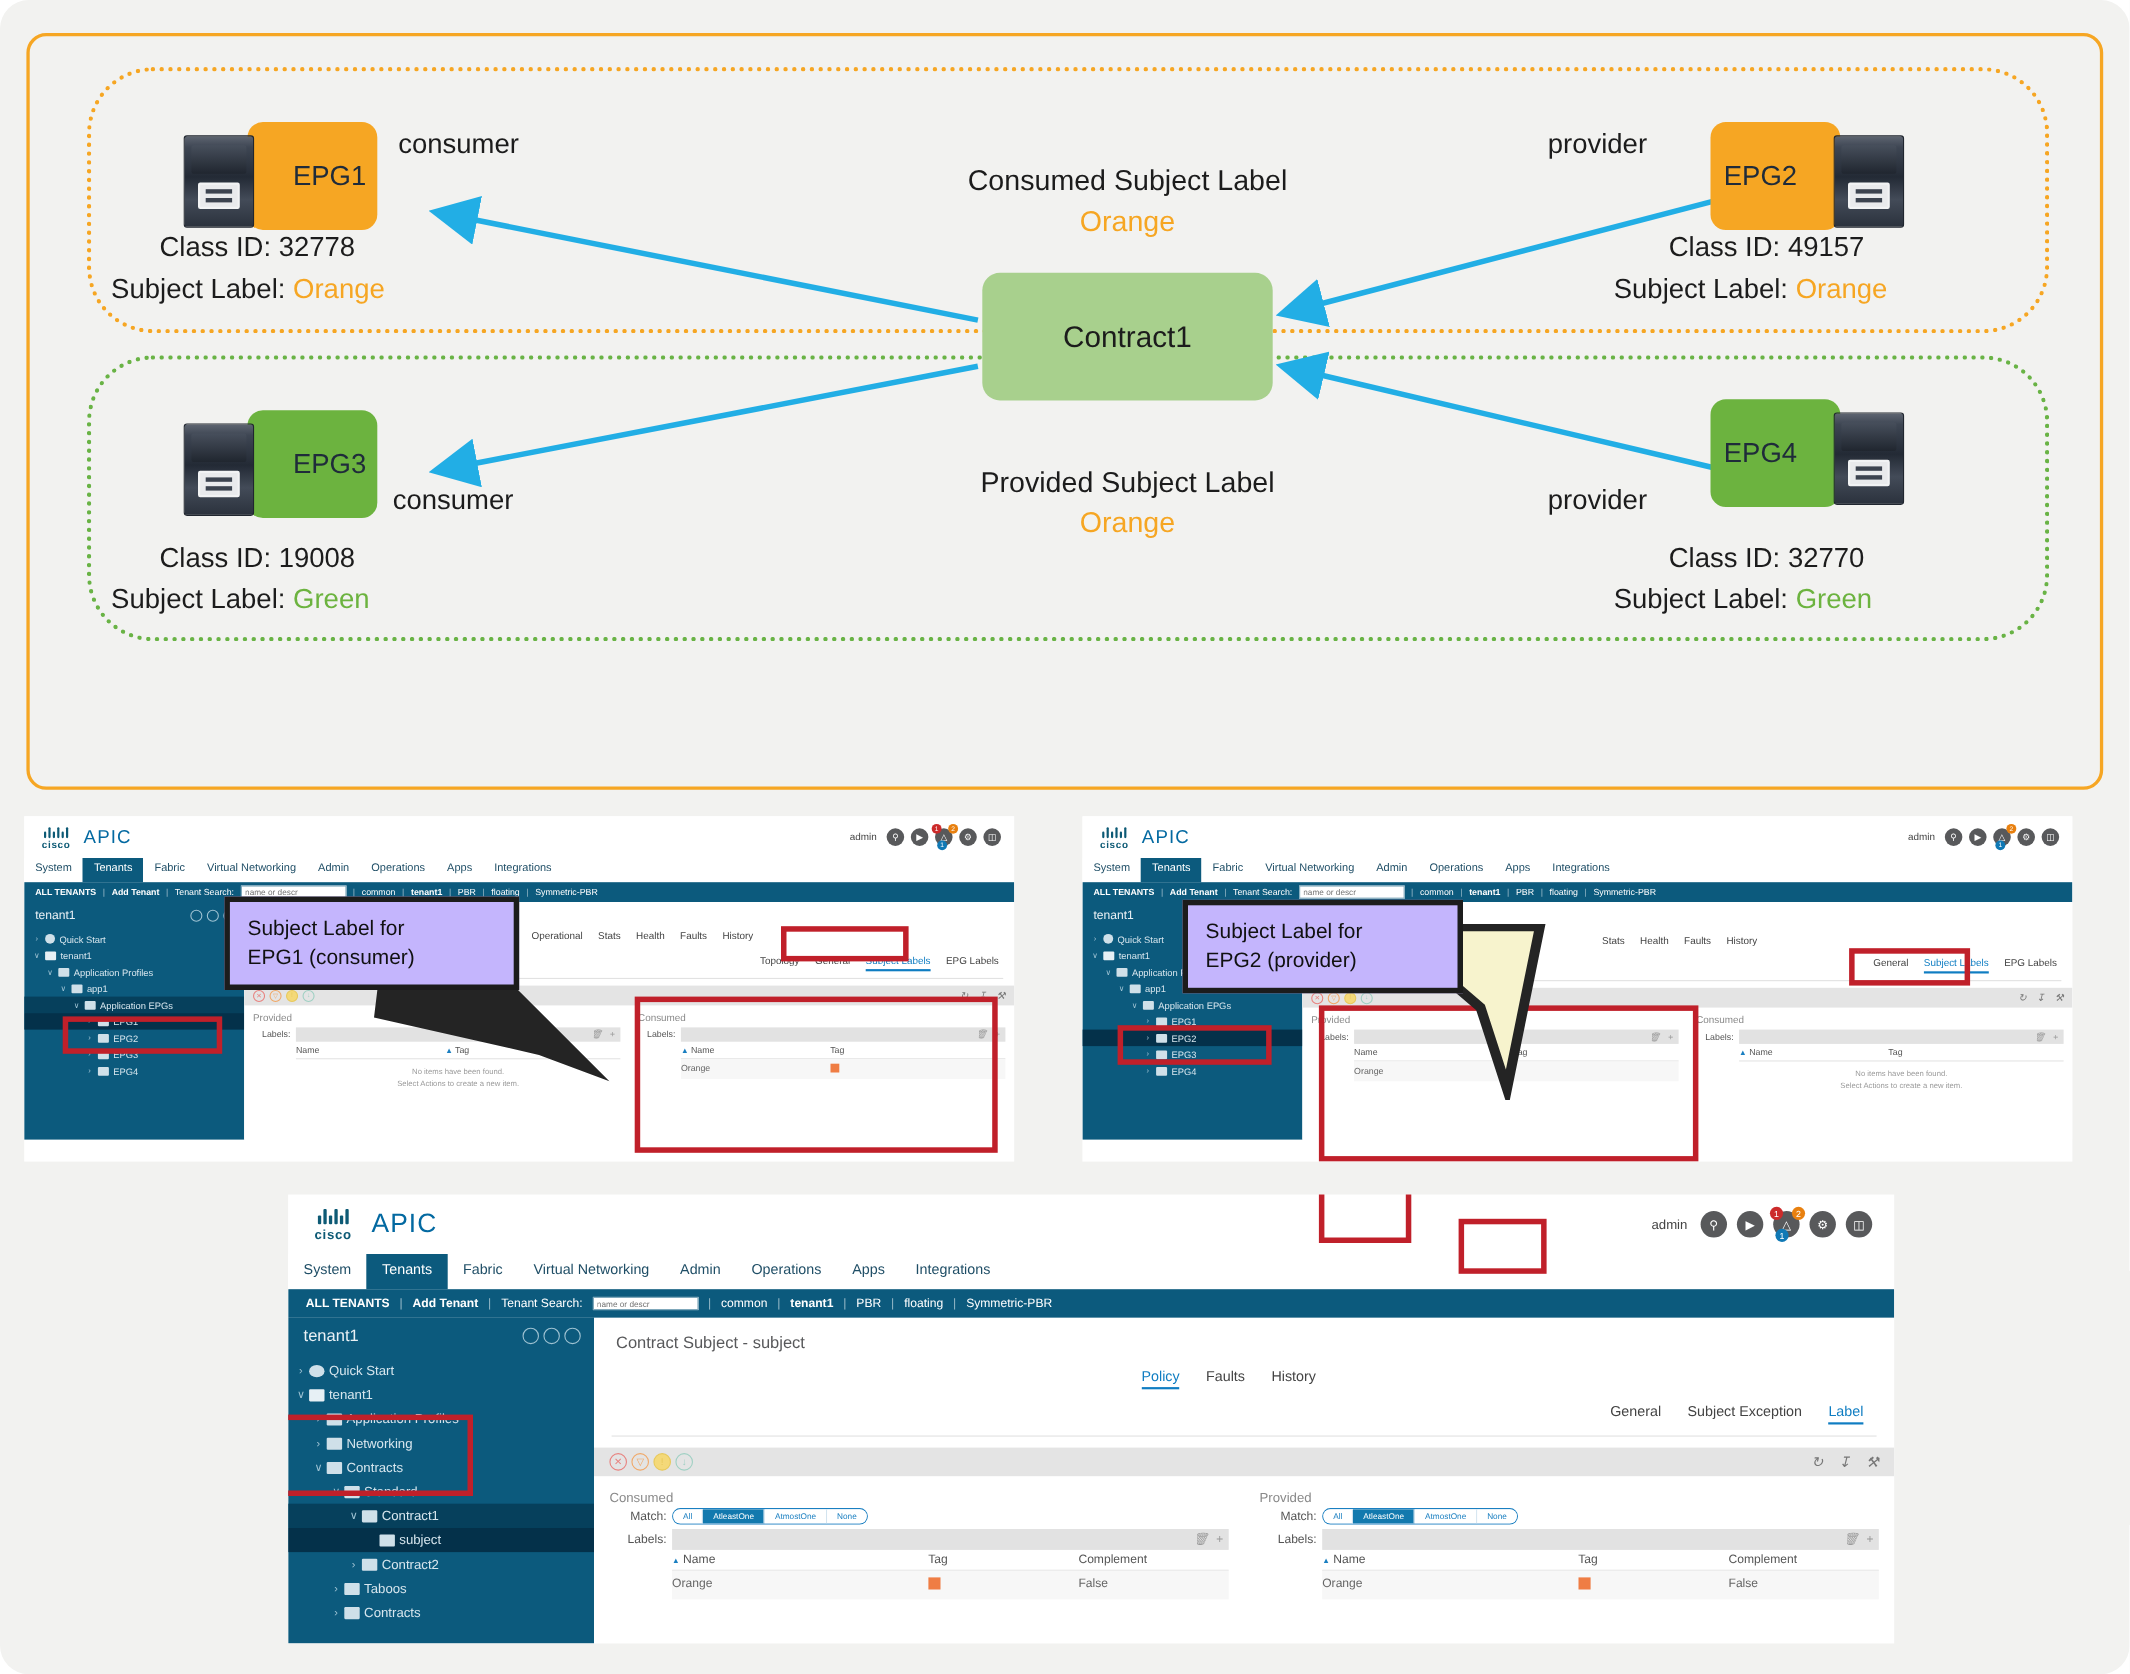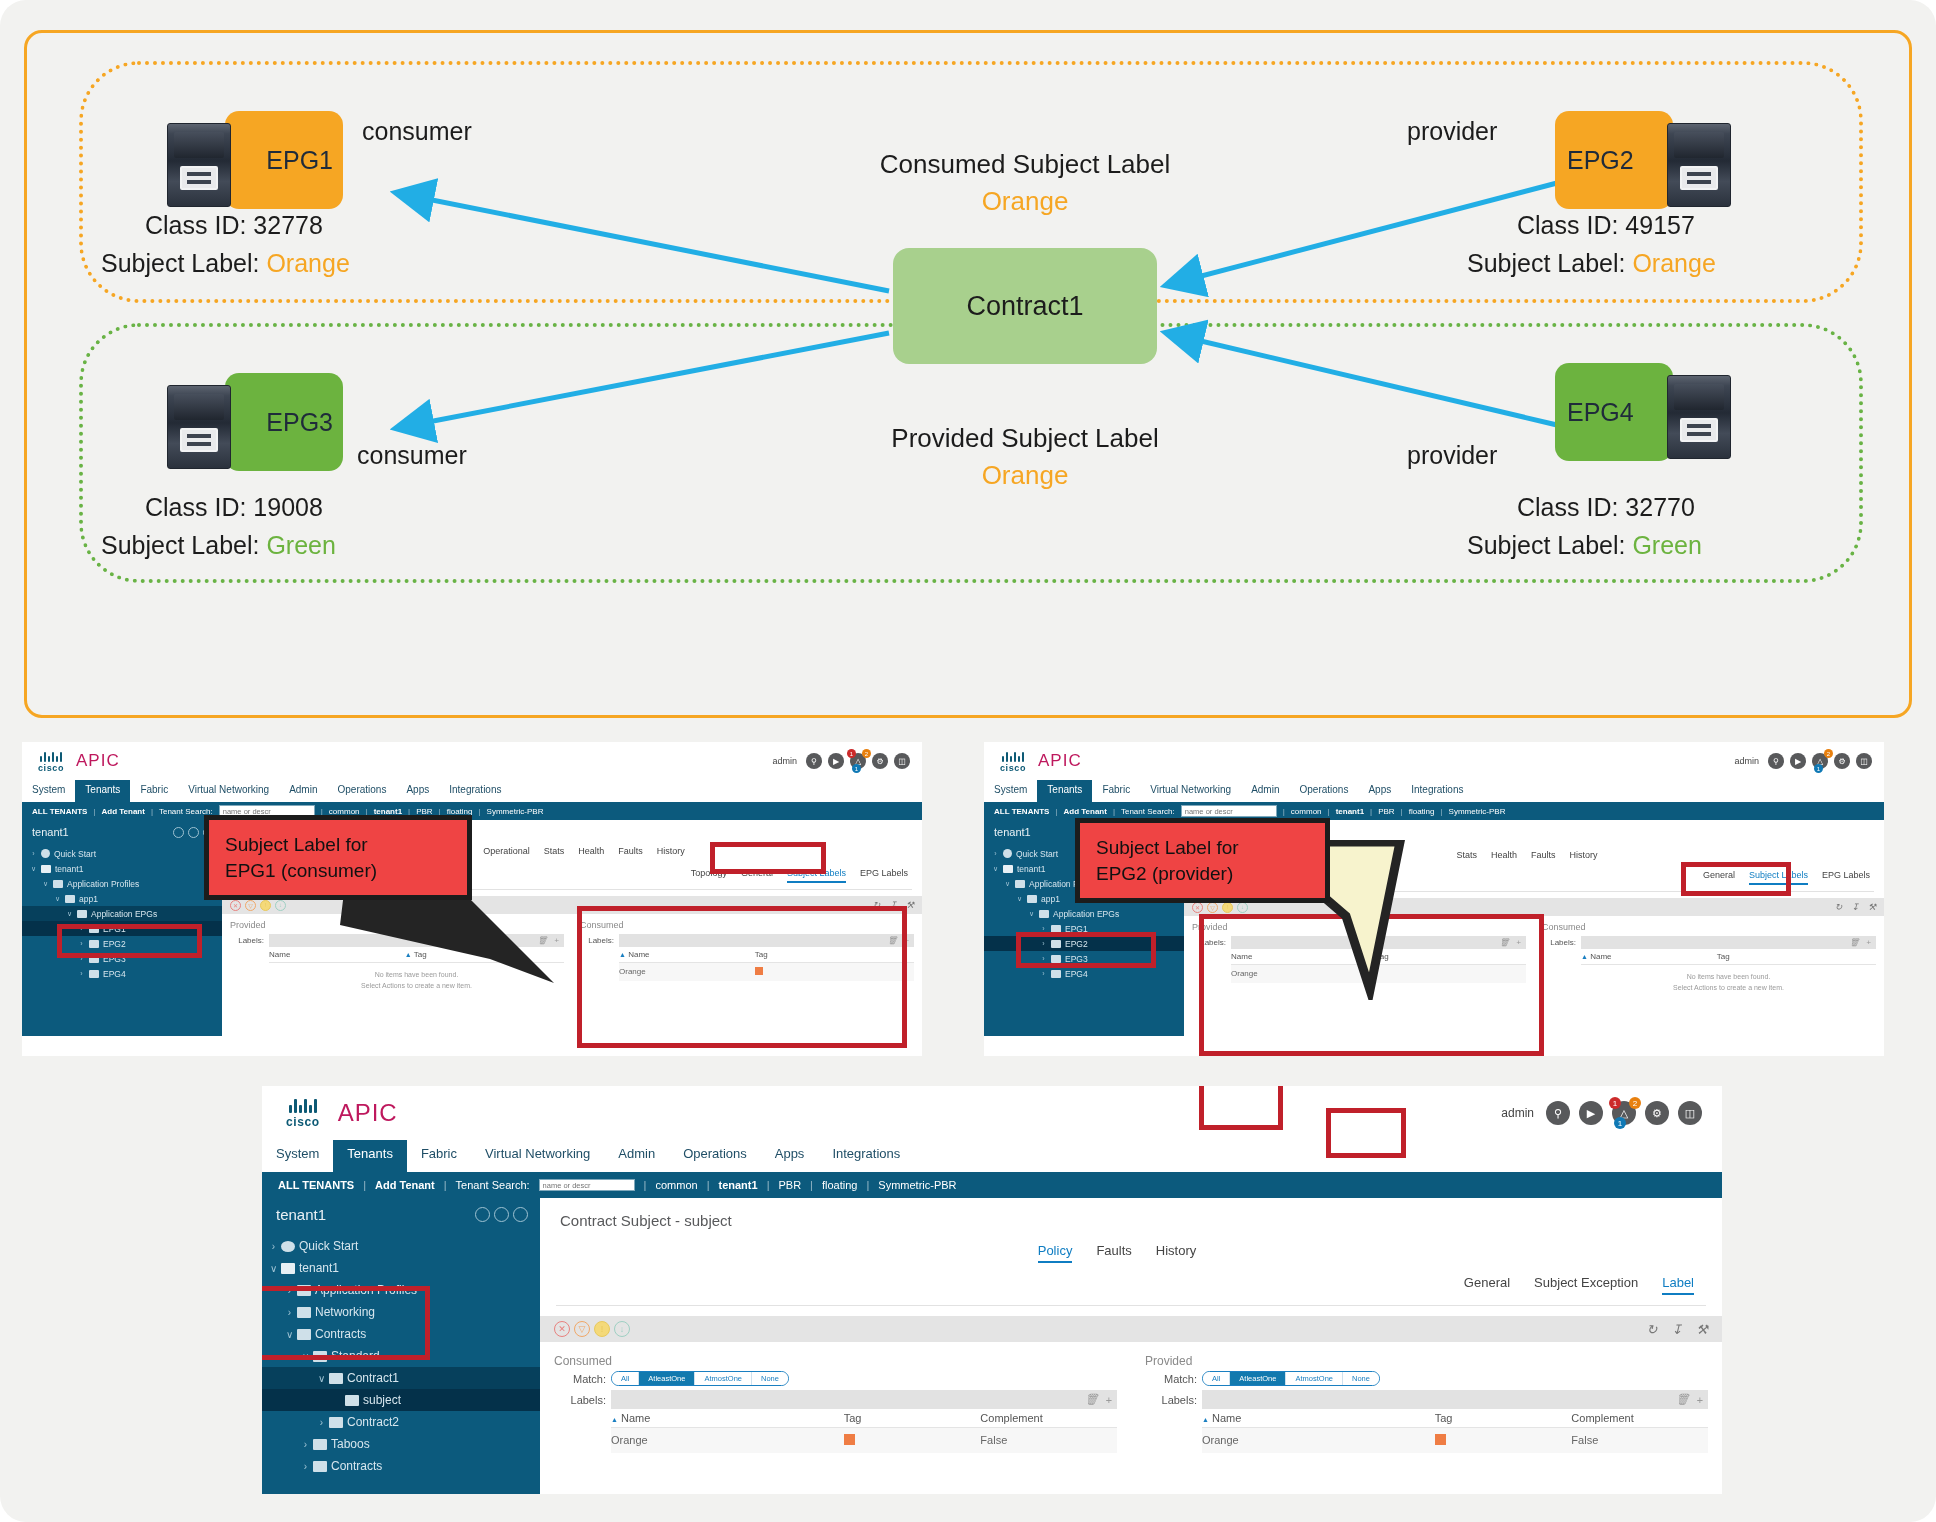--- a/index.html
+++ b/index.html
@@ -93,21 +93,21 @@
   
   .shot { position: absolute; background: #fff; overflow: hidden; }
 
   .apic-top { background: #fff; }
   .apic-brand {
     display: flex; align-items: center; height: 38px; padding-left: 16px; gap: 12px;
   }
   .cisco-logo { display: flex; align-items: flex-end; gap: 2px; height: 12px; }
   .cisco-logo i { display: block; width: 2px; background: #0d5a75; border-radius: 1px; }
   .cisco-word { font-size: 9px; font-weight: bold; color: #0d5a75; letter-spacing: .6px; text-align: right; }
-  .apic-word { font-size: 17px; color: #be185d; letter-spacing: 1px; text-align: right; }
+  .apic-word { font-size: 17px; color: #0369a1; letter-spacing: 1px; text-align: right; }
   .apic-userbar { margin-left: auto; display: flex; align-items: center; gap: 6px; padding-right: 12px; }
   .apic-user { font-size: 9px; color: #444; margin-right: 3px; }
   .circ { width: 16px; height: 16px; border-radius: 50%; background: #58595b; position: relative;
           display: flex; align-items: center; justify-content: center; color: #fff; font-size: 8px; }
   .badge { position: absolute; width: 9px; height: 9px; border-radius: 50%; color: #fff;
            font-size: 6px; display: flex; align-items: center; justify-content: center; }
   .badge.r { background: #cc2b2b; top: -4px; left: -3px; }
   .badge.o { background: #e8800f; top: -4px; right: -5px; }
   .badge.b { background: #1079b5; bottom: -4px; left: 2px; }
 
@@ -178,21 +178,21 @@
 
   .matchrow { display: flex; align-items: center; gap: 5px; margin-top: 3px; }
   .matchrow .k { font-size: 8px; color: #555; width: 34px; text-align: right; }
   .segs { display: flex; border: 1px solid #1a7fc1; border-radius: 9px; overflow: hidden; }
   .segs .sg { font-size: 7.5px; color: #1a7fc1; padding: 2px 9px; background: #fff;
               border-right: 1px solid #cfe1ee; }
   .segs .sg:last-child { border-right: 0; }
   .segs .sg.on { background: #1279ae; color: #fff; }
 
   
-  .callout { position: absolute; background: #ef4444; border: 5px solid #1c1c1c;
+  .callout { position: absolute; background: #c4b5fd; border: 5px solid #1c1c1c;
              color: #111; font-size: 19px; line-height: 1.35; padding: 12px 16px; z-index: 30; }
   .callout-tail { position: absolute; z-index: 29; }
   .redbox { position: absolute; border: 5px solid #c0202a; z-index: 28; pointer-events: none; }
 </style>
 </head>
 <body>
 
 <div class="page">
 
   <div class="vrf-card">

